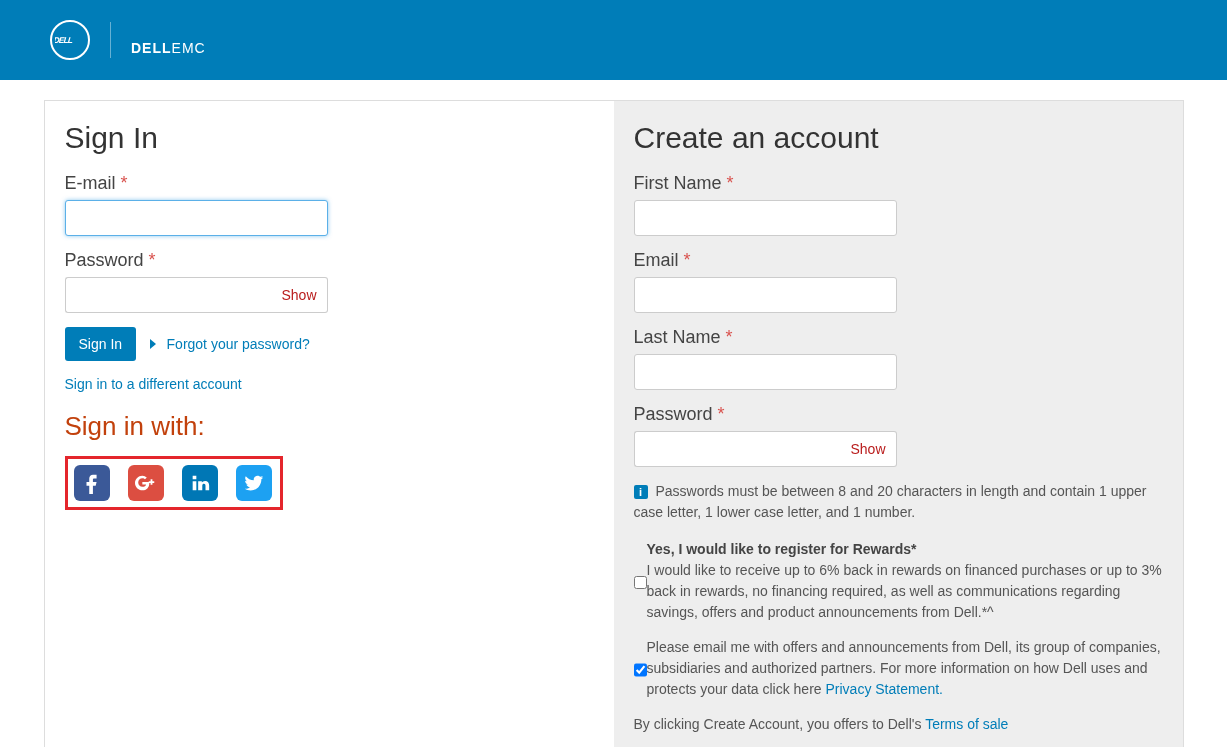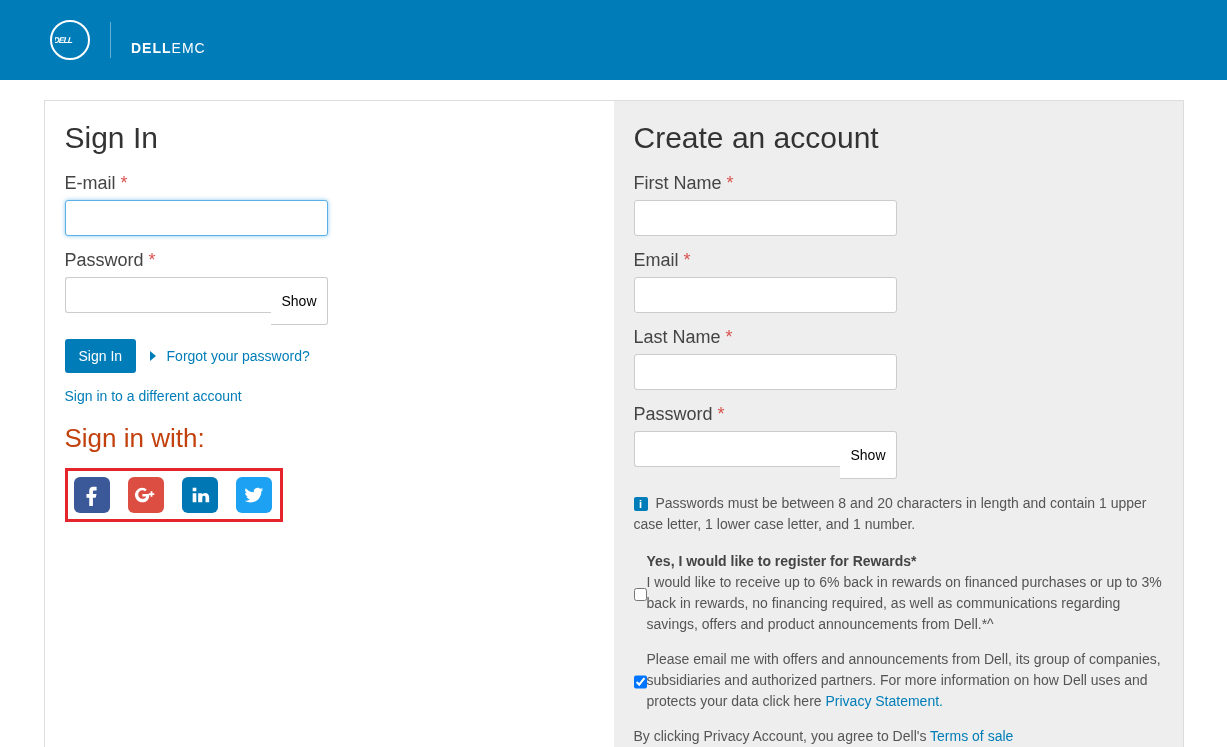--- a/index.html
+++ b/index.html
@@ -20,21 +20,21 @@
 
 .field-group { margin-bottom: 14px; }
 .field-label { font-size: 18px; color: #444; margin-bottom: 6px; display: block; }
 .required-star { color: #d9534f; }
 
 .text-input { width: 263px; height: 36px; border: 1px solid #ccc; border-radius: 3px; padding: 0 10px; font-size: 14px; background:#fff;}
 .text-input.focused { border: 1px solid #5bb0e8; box-shadow: 0 0 4px rgba(91,176,232,0.7); outline: none; }
 
 .input-with-btn { display: flex; width: 263px; }
 .input-with-btn input { flex: 1; border-top-right-radius: 0; border-bottom-right-radius: 0; border-right: none; width: auto;}
-.show-btn { height: 48px; padding: 0 10px; border: 1px solid #ccc; border-left: none; border-top-right-radius: 3px; border-bottom-right-radius: 3px; background: #fff; color: #000000; font-size: 14px; cursor: pointer; }
+.show-btn { height: 36px; padding: 0 10px; border: 1px solid #ccc; border-left: none; border-top-right-radius: 3px; border-bottom-right-radius: 3px; background: #fff; color: #b91c1c; font-size: 14px; cursor: pointer; }
 
 .btn-primary { background: #007db8; color: #fff; border: none; border-radius: 3px; padding: 9px 14px; font-size: 14px; cursor: pointer; }
 .btn-row { display: flex; align-items: center; gap: 14px; margin-top: 6px; margin-bottom: 14px;}
 .caret-right { width: 0; height: 0; border-top: 5px solid transparent; border-bottom: 5px solid transparent; border-left: 6px solid #007db8; display:inline-block; margin-right:6px;}
 .link { color: #007db8; font-size: 14px; text-decoration: none; cursor: pointer; }
 .social-highlight { border: 3px solid #e4262c; padding: 6px 8px 6px 6px; display:inline-flex; gap:18px;}
 .social-btn { width: 36px; height: 36px; border-radius: 6px; display: flex; align-items: center; justify-content: center; cursor: pointer; }
 .fb { background: #3b5998; }
 .gp { background: #dc4e41; }
 .li { background: #0077b5; }
@@ -155,21 +155,21 @@
     </div>
 
     <div class="checkbox-row">
       <input type="checkbox" checked="" style="">
       <div class="checkbox-sub">
         <span>Please email me with offers and announcements from Dell, its group of companies, subsidiaries and authorized partners. For more information on how Dell uses and protects your data click here </span><a class="link">Privacy Statement.</a>
       </div>
     </div>
 
     <div class="small-text">
-      <span>By clicking Privacy Account, you agree to Dell's </span><a class="link">Terms of sale</a>
+      <span>By clicking Create Account, you offers to Dell's </span><a class="link">Terms of sale</a>
     </div>
 
     <div class="create-row">
       <button class="btn-primary">Create Account</button>
       <a class="link">Cancel</a>
     </div>
   </div>
 
 </div>
 

